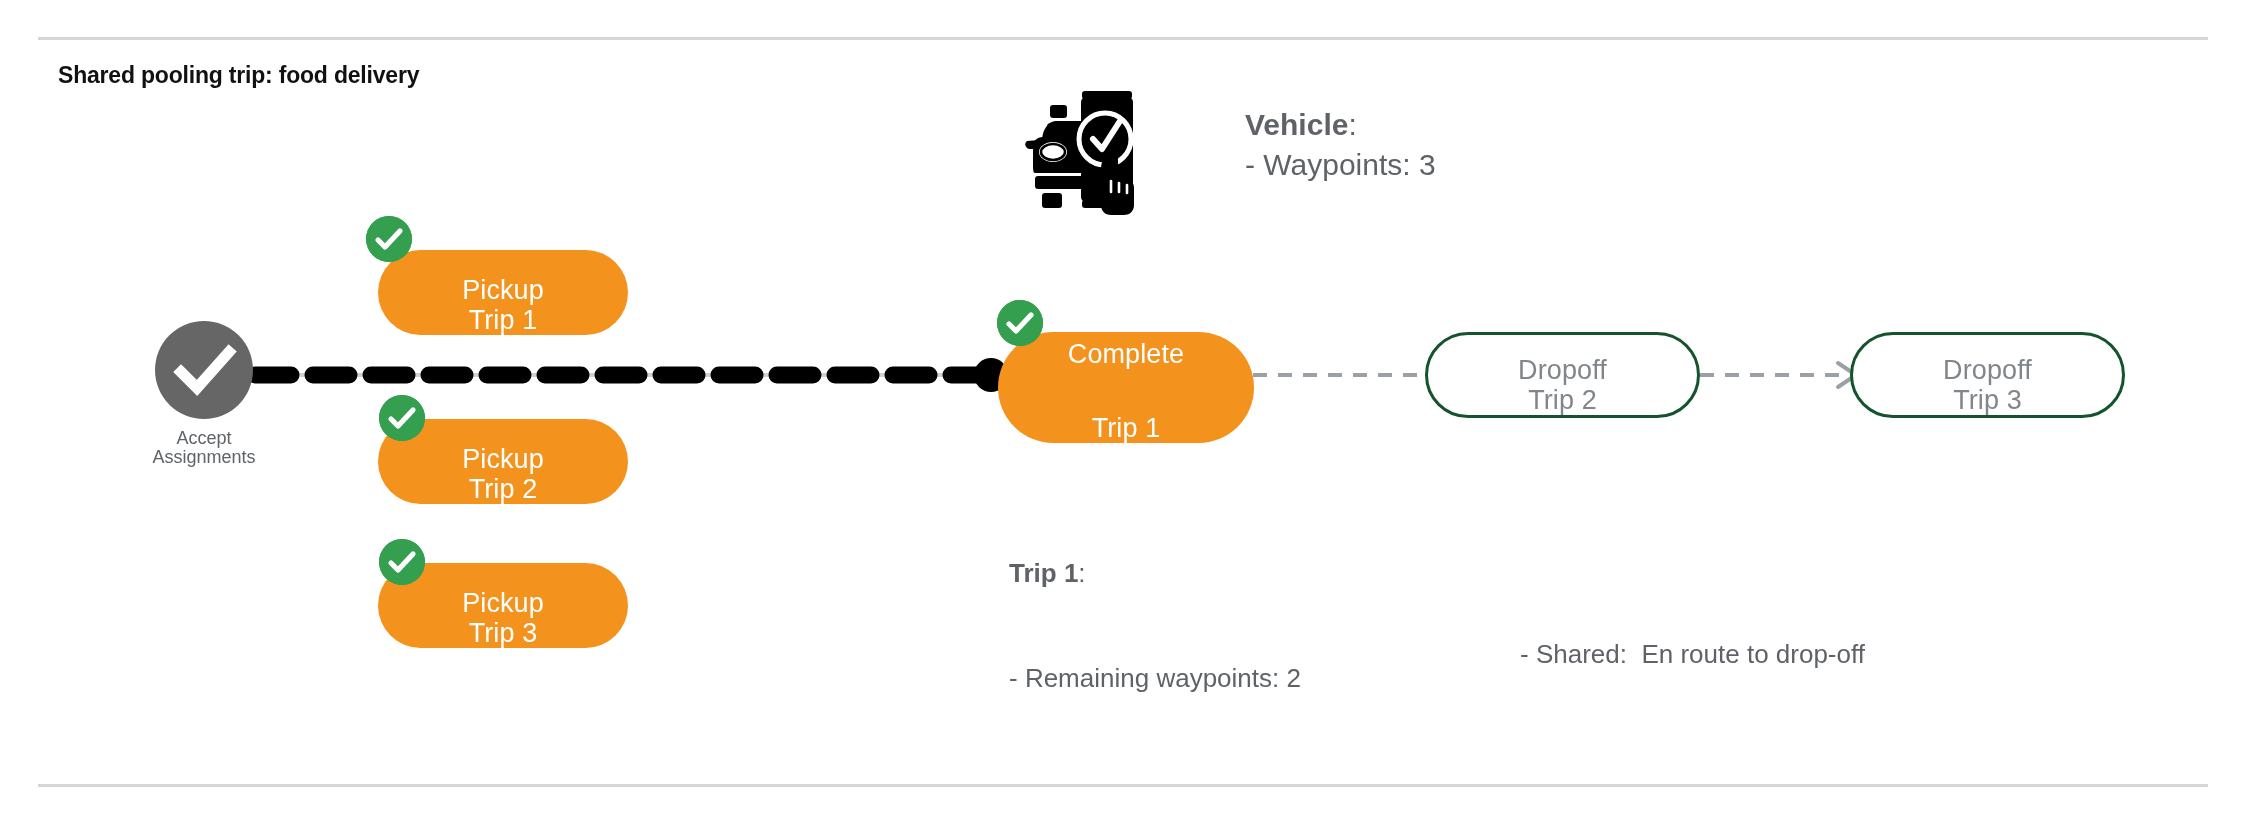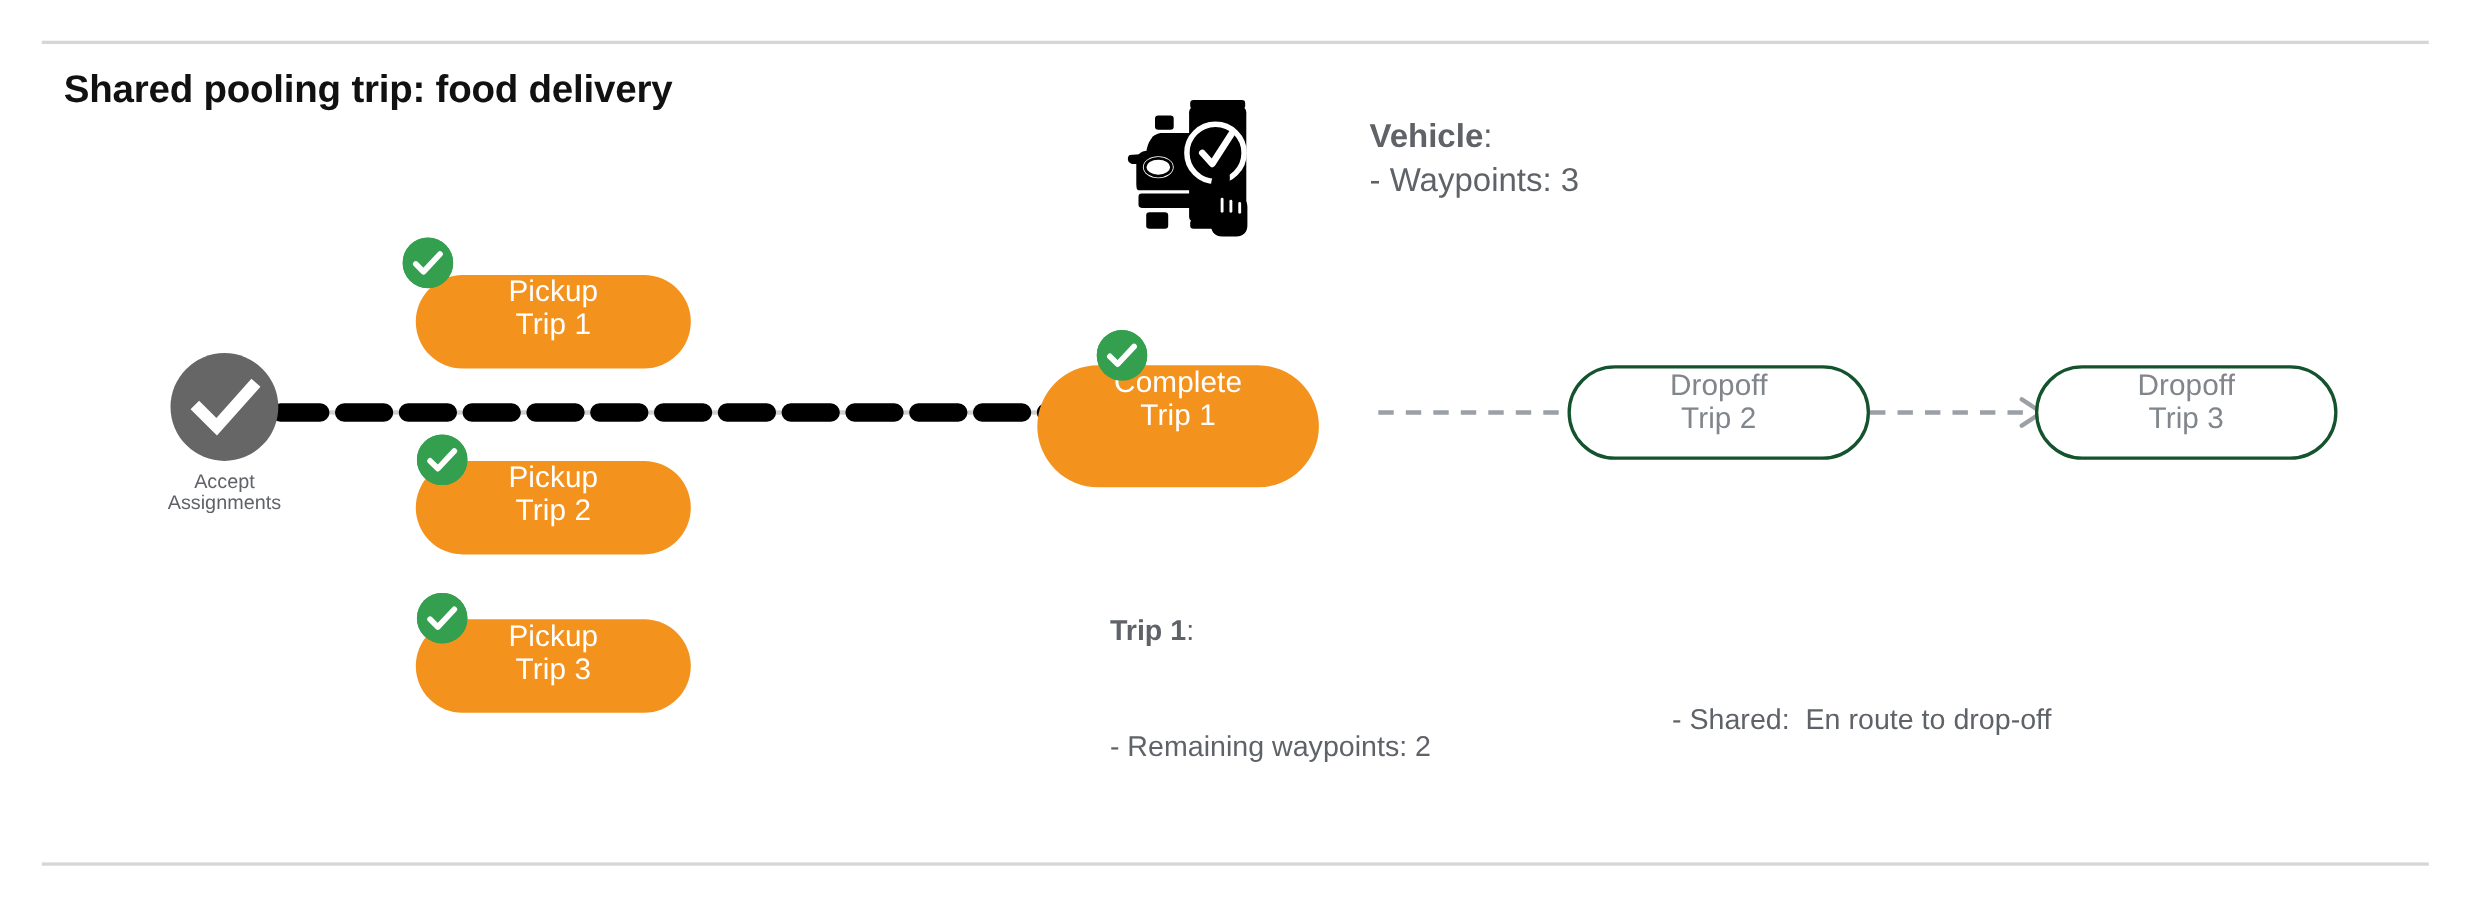--- a/index.html
+++ b/index.html
@@ -29,21 +29,21 @@
     background: #d4d6d8;
   }
   .hrule.top { top: 37px; }
   .hrule.bottom { top: 784px; }
 
   
   #page-title {
     position: absolute;
     left: 58px;
     top: 62px;
-    font-size: 35px;
+    font-size: 23px;
     font-weight: bold;
     color: #111111;
     letter-spacing: -0.2px;
     white-space: nowrap;
   }
 
   
   #wires {
     position: absolute;
     left: 0;
@@ -82,21 +82,21 @@
   #accept-label span { display: block; }
 
   
   .pill {
     position: absolute;
     box-sizing: border-box;
     border-radius: 999px;
     display: flex;
     flex-direction: column;
     align-items: center;
-    justify-content: flex-start;
+    justify-content: flex-end;
     text-align: center;
     line-height: 1.12;
     letter-spacing: 0.1px;
   }
   .pill.solid {
     background: #f4921e;
     color: #ffffff;
     font-size: 27px;
     font-weight: 500;
   }
@@ -224,21 +224,21 @@
   </div>
   <span class="badge-check" style="left:379px; top:539px;">
     <svg width="46" height="46" viewBox="0 0 46 46">
       <circle cx="23" cy="23" r="23" fill="#34a04f"></circle>
       <polyline points="12,24 19,31 34,15" fill="none" stroke="#ffffff" stroke-width="5.2" stroke-linecap="round" stroke-linejoin="round"></polyline>
     </svg>
   </span>
 
   <div id="junction-dot"></div>
 
-  <div class="pill solid" style="left:943px; top:332px; width:256px; height:111px;">
+  <div class="pill solid" style="left:998px; top:332px; width:256px; height:111px;gap:44px;">
     <span class="line">Complete</span>
     <span class="line">Trip 1</span>
   </div>
   <span class="badge-check" style="left:997px; top:300px;">
     <svg width="46" height="46" viewBox="0 0 46 46">
       <circle cx="23" cy="23" r="23" fill="#34a04f"></circle>
       <polyline points="12,24 19,31 34,15" fill="none" stroke="#ffffff" stroke-width="5.2" stroke-linecap="round" stroke-linejoin="round"></polyline>
     </svg>
   </span>
 

